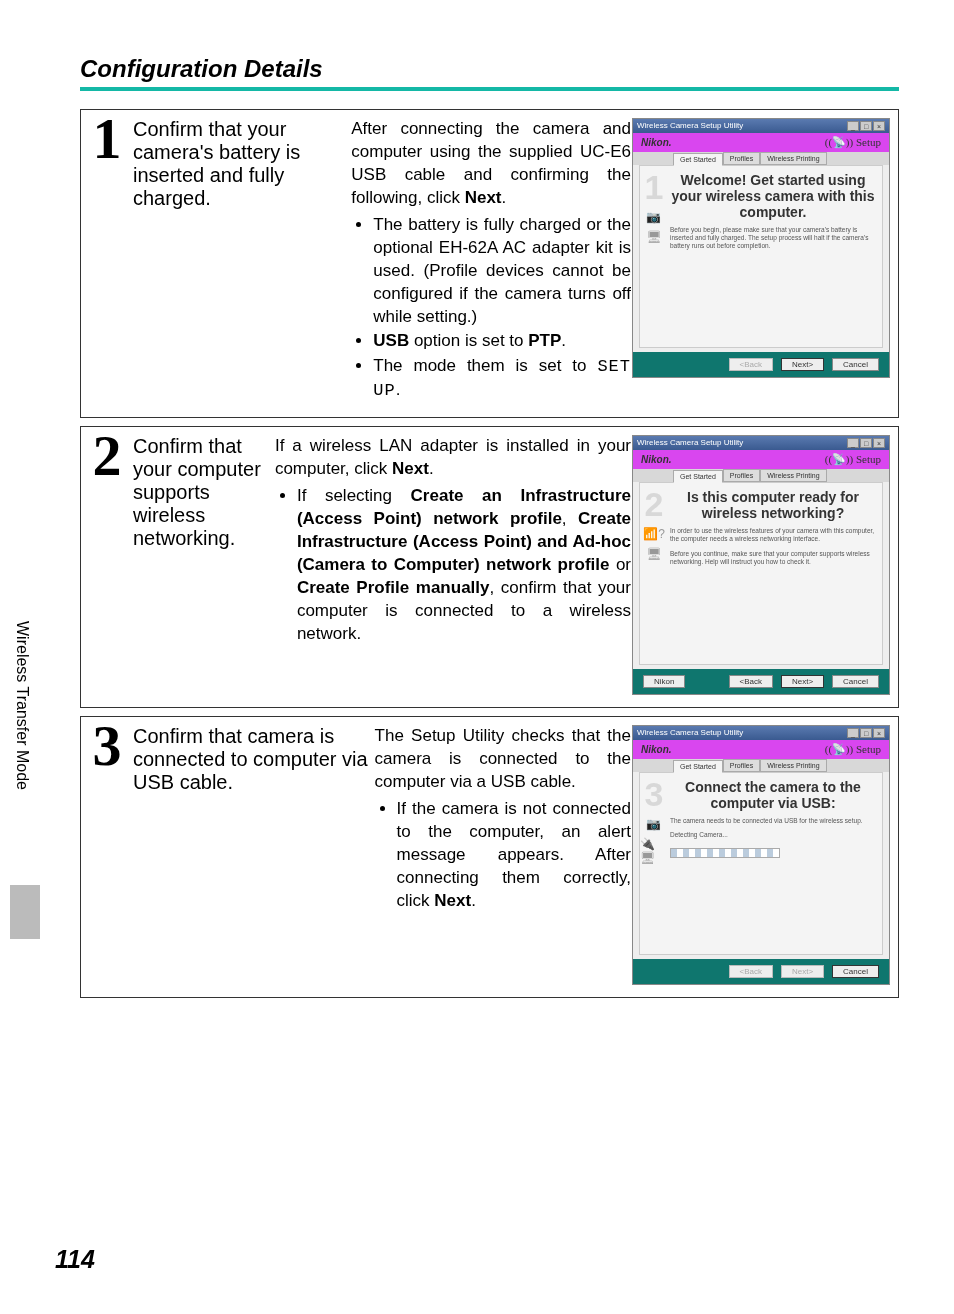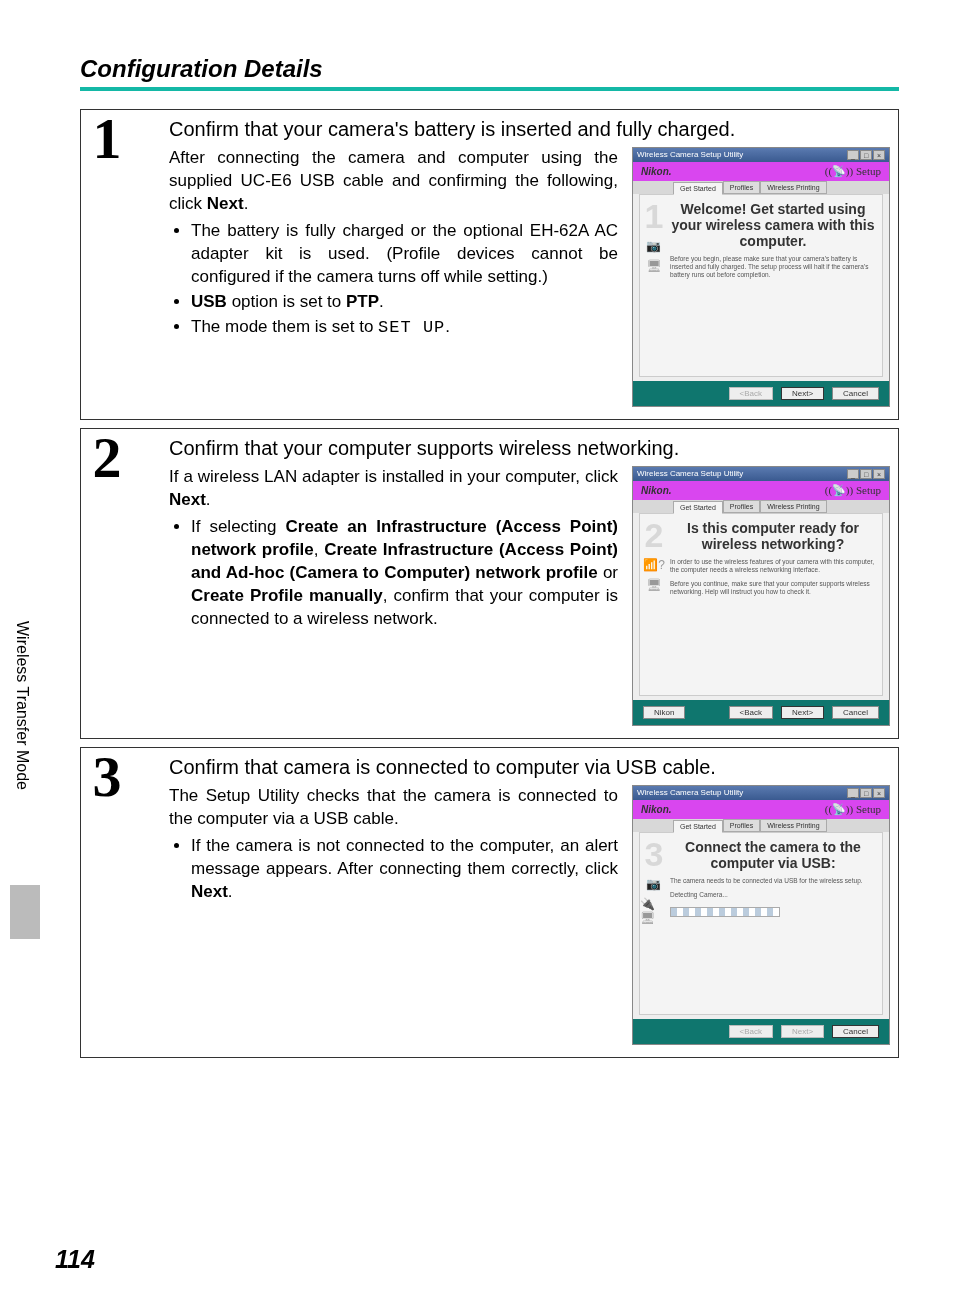--- a/index.html
+++ b/index.html
@@ -35,31 +35,30 @@
     font-weight: 900;
     font-size: 58px;
     line-height: 1;
     width: 52px;
     text-align: center;
     padding-top: 0;
   }
   .step-body {
     flex: 1;
     display: flex;
-    flex-direction: column;
+    flex-direction: row;
     padding-top: 8px;
-    margin-left: 36px;
   }
   .step-title {
     font-size: 20px;
     margin-bottom: 6px;
   }
   .step-content-row {
     display: flex;
-    gap: 14px;
+    gap: 1px;
   }
   .step-text {
     flex: 1;
     font-size: 17px;
     line-height: 1.35;
     text-align: justify;
   }
   .step-text ul {
     list-style: disc;
     padding-left: 22px;

